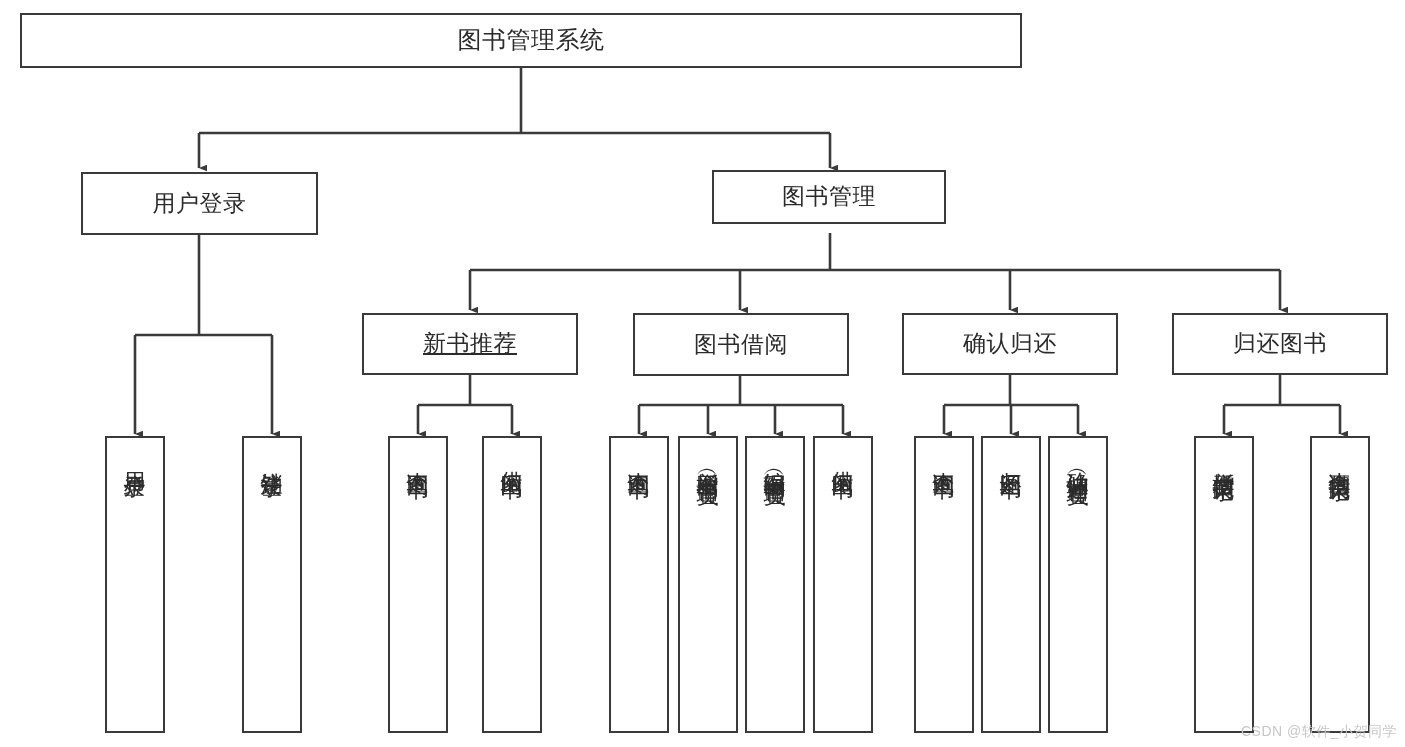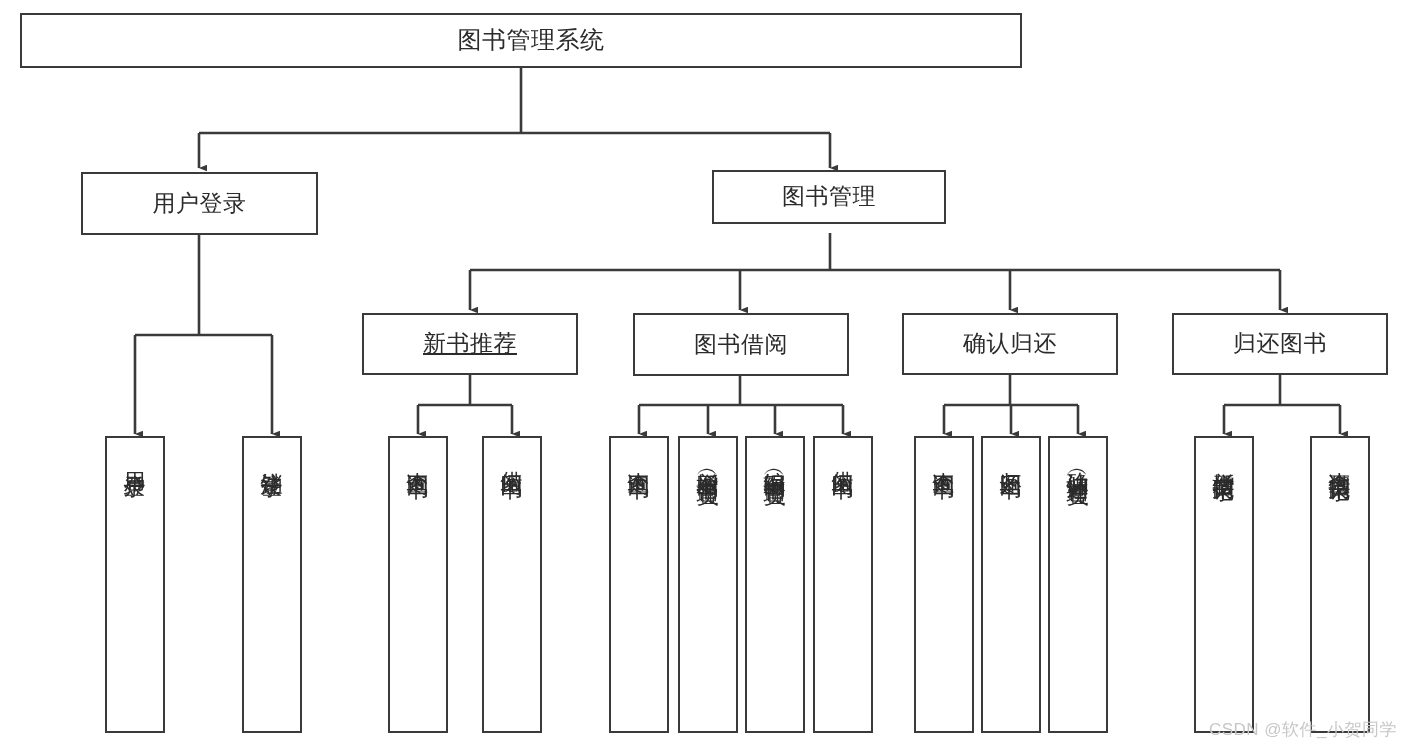--- a/index.html
+++ b/index.html
@@ -57,21 +57,21 @@
     text-orientation:upright;
     font-size:22px;
     line-height:1.05;
     letter-spacing:2px;
     white-space:nowrap;
   }
   .watermark{
     position:absolute;
     right:8px;
     bottom:6px;
-    font-size:17px;
+    font-size:14px;
     color:#c7c7c7;
     letter-spacing:0.5px;
     white-space:nowrap;
     user-select:none;
   }
 </style>
 </head>
 <body>
 
 <div id="canvas">

